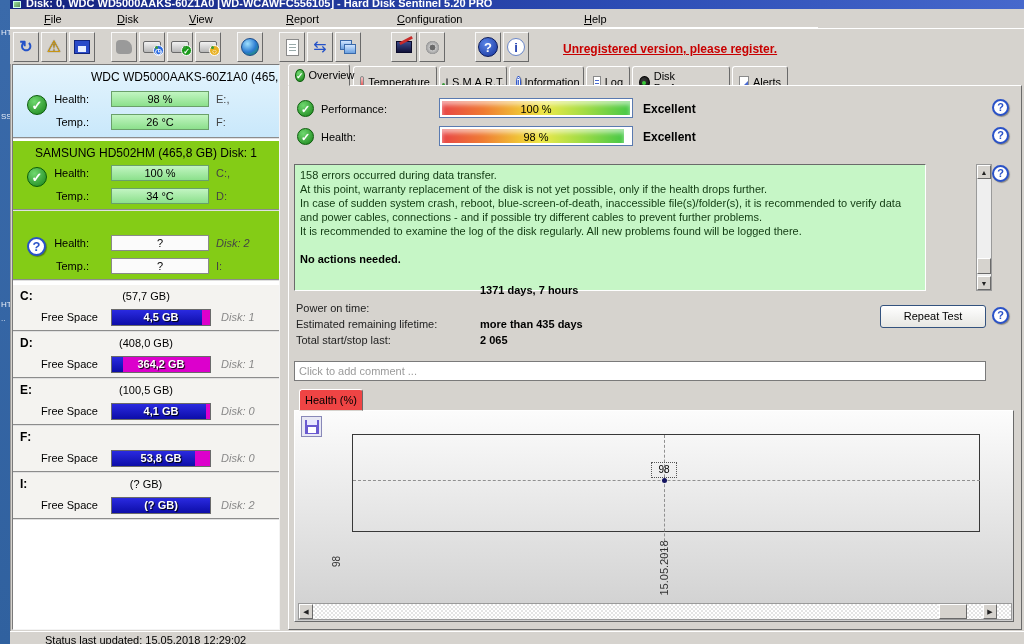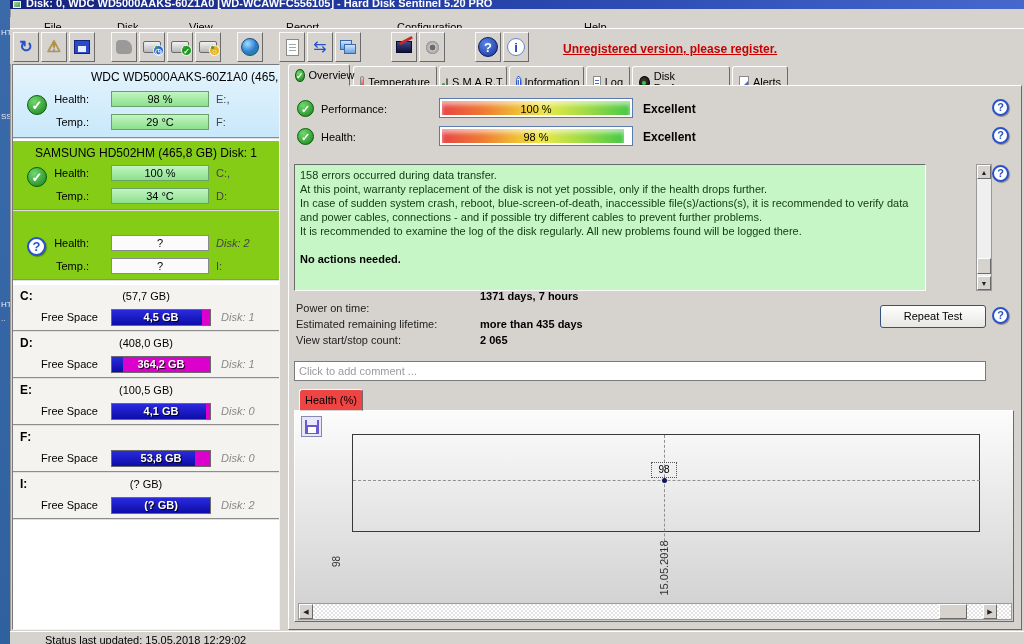--- a/index.html
+++ b/index.html
@@ -19,21 +19,21 @@
   #app { left:10px; top:0; width:1014px; height:644px; background:#d6d3ce; border-left:1px solid #9a9a9a; }
 
   
   #titlebar { left:10px; top:0; width:1014px; height:9px; overflow:hidden;
     background:linear-gradient(90deg,#14227e,#2c4cb4 60%,#4668cc); }
   #titlebar .ticon { position:absolute; left:3px; top:1px; width:8px; height:7px;
     background:linear-gradient(135deg,#9adf9a,#5a8a5a); border:1px solid #cfe; }
   #titlebar .ttext { position:absolute; left:16px; top:-3px; color:#fff; font-weight:bold; font-size:11px; white-space:nowrap; }
 
   
-  #menubar { left:10px; top:9px; width:808px; height:19px; background:#d6d3ce; border-bottom:1px solid #fff;margin-top:8px; }
+  #menubar { left:10px; top:9px; width:808px; height:19px; background:#d6d3ce; border-bottom:1px solid #fff; }
   .menu-item { position:absolute; top:3px; padding:1px 4px; cursor:default; }
   .menu-item::first-letter { text-decoration:underline; }
 
   
   #toolbar { left:10px; top:28px; width:1014px; height:36px; background:#d6d3ce; border-top:1px solid #fff; }
   .tbtn { position:absolute; top:3px; width:26px; height:30px; background:#d6d3ce;
     border:1px solid; border-color:#f8f8f8 #6a6a6a #6a6a6a #f8f8f8;
     display:flex; align-items:center; justify-content:center; }
   .glyph { font-size:16px; line-height:1; }
   .drive-base { position:relative; width:18px; height:12px; border:1px solid #6a6a6a; border-radius:2px;
@@ -244,21 +244,21 @@
 
 <div class="abs" id="sidebar">
 
   <div class="disk-item selected" style="top:0;height:74px">
     <div class="disk-title shift">WDC WD5000AAKS-60Z1A0 (465,8 GB) Disk: 0</div>
     <div class="status-icon check-circle">✓</div>
     <div class="row-label" style="left:14px;top:28px">Health:</div>
     <div class="side-bar-track green" style="top:26px">98 %</div>
     <div class="row-right" style="top:28px">E:,</div>
     <div class="row-label" style="left:14px;top:51px">Temp.:</div>
-    <div class="side-bar-track green" style="top:49px">29 °C</div>
+    <div class="side-bar-track green" style="top:49px">26 °C</div>
     <div class="row-right" style="top:51px">F:</div>
   </div>
 
   <div class="disk-item" style="top:76px;height:70px">
     <div class="disk-title">SAMSUNG HD502HM (465,8 GB) Disk: 1</div>
     <div class="status-icon check-circle" style="top:26px">✓</div>
     <div class="row-label" style="left:14px;top:26px">Health:</div>
     <div class="side-bar-track green" style="top:24px">100 %</div>
     <div class="row-right" style="top:26px">C:,</div>
     <div class="row-label" style="left:14px;top:49px">Temp.:</div>
@@ -380,36 +380,36 @@
   <div class="meter-track" style="left:150px;top:40px">
     <div class="meter-fill" style="width: 97%;"></div>
     <div class="meter-text">98 %</div>
   </div>
   <div class="rating" style="left:354px;top:44px">Excellent</div>
   <div class="help-circle abs" style="left:703px;top:41px">?</div>
 
   <div id="msgbox">
     <div>158 errors occurred during data transfer.</div>
     <div>At this point, warranty replacement of the disk is not yet possible, only if the health drops further.</div>
-    <div>In case of sudden system crash, reboot, blue-screen-of-death, inaccessible file(s)/actions(s), it is recommended to verify data and power cables, connections - and if possible try different cables to prevent further problems.</div>
+    <div>In case of sudden system crash, reboot, blue-screen-of-death, inaccessible file(s)/folder(s), it is recommended to verify data and power cables, connections - and if possible try different cables to prevent further problems.</div>
     <div>It is recommended to examine the log of the disk regularly. All new problems found will be logged there.</div>
     <div class="bold" style="margin-top:14px;color:#000">No actions needed.</div>
   </div>
   <div id="msg-scroll">
     <div class="sb-btn" style="left:0;top:0">▲</div>
     <div class="sb-thumb" style="left:0;top:93px;width:14px;height:16px"></div>
     <div class="sb-btn" style="left:0;bottom:0">▼</div>
   </div>
   <div class="help-circle abs" style="left:703px;top:79px">?</div>
 
   <div class="stat-label" style="top:216px">Power on time:</div>
-  <div class="stat-value" style="top:204px">1371 days, 7 hours</div>
+  <div class="stat-value" style="top:198px">1371 days, 7 hours</div>
   <div class="stat-label" style="top:232px">Estimated remaining lifetime:</div>
   <div class="stat-value" style="top:232px">more than 435 days</div>
-  <div class="stat-label" style="top:248px">View start/stop count:</div>
+  <div class="stat-label" style="top:248px">Total start/stop last:</div>
   <div class="stat-value" style="top:248px">2 065</div>
 
   <div id="repeat-btn">Repeat Test</div>
   <div class="help-circle abs" style="left:703px;top:221px">?</div>
 
   <input id="comment" placeholder="Click to add comment ..." style="">
 
   <div id="graph-tab">Health (%)</div>
 
   <div id="chart-panel">

